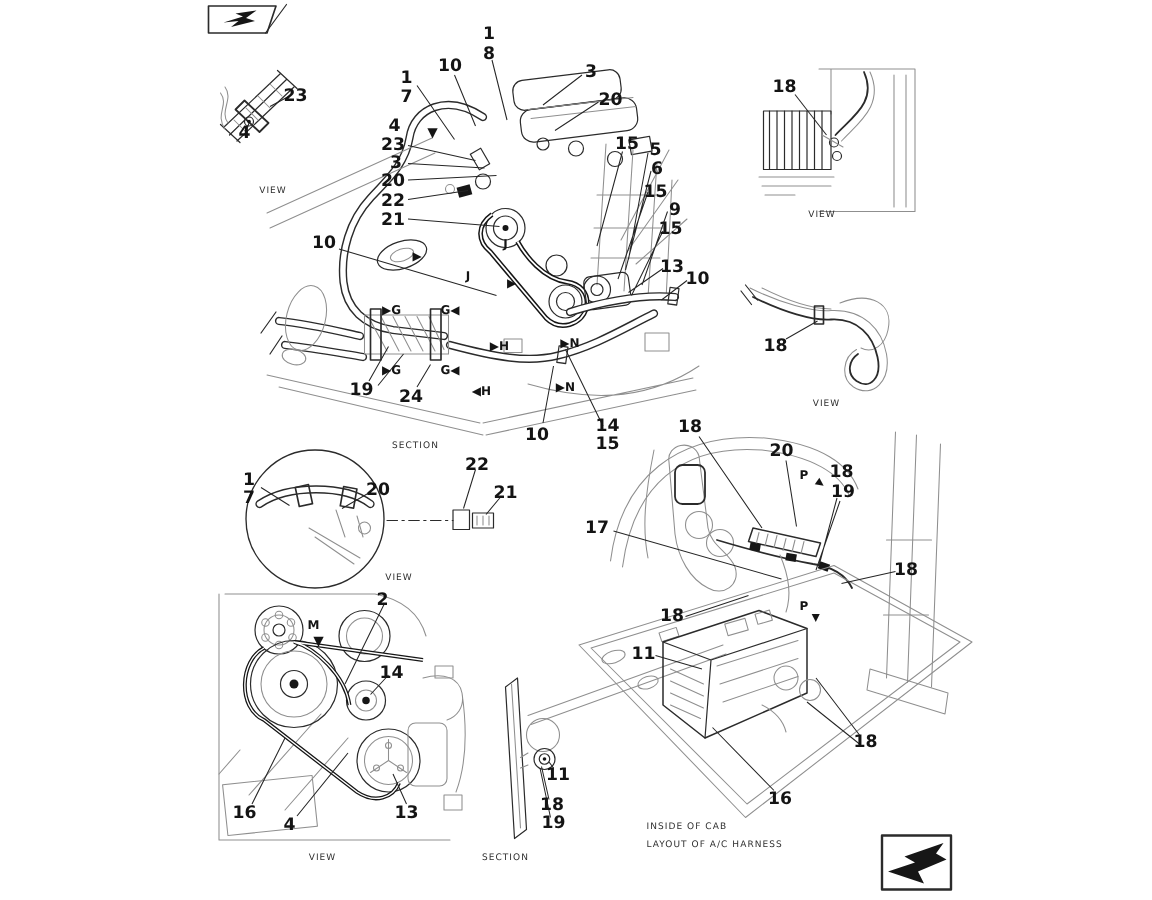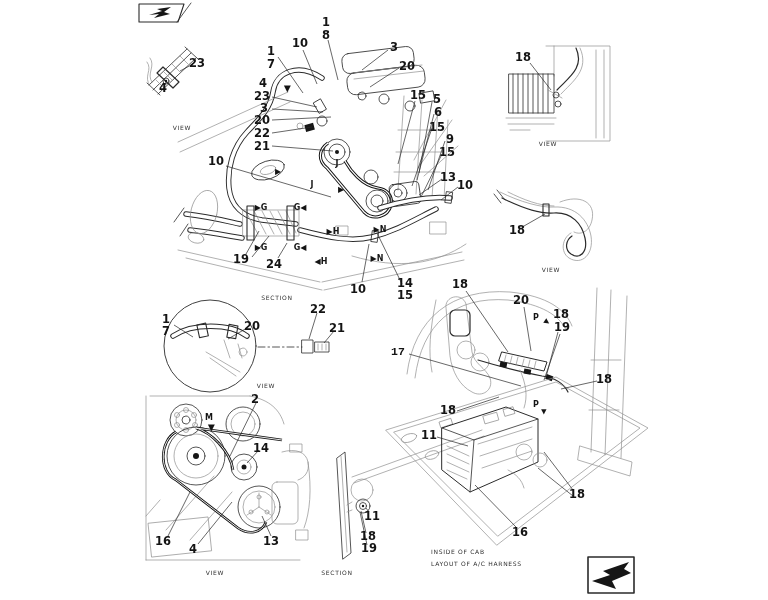--- a/index.html
+++ b/index.html
@@ -267,21 +267,21 @@
       <span class="callout" style="left: 163px; top: 541px;">16</span>
       <span class="callout" style="left: 193px; top: 549px;">4</span>
       <span class="callout" style="left: 271px; top: 541px;">13</span>
       <span class="callout" style="left: 372px; top: 516px;">11</span>
       <span class="callout" style="left: 368px; top: 536px;">18</span>
       <span class="callout" style="left: 369px; top: 548px;">19</span>
       <span class="callout" style="left: 460px; top: 284px;">18</span>
       <span class="callout" style="left: 521px; top: 300px;">20</span>
       <span class="callout" style="left: 561px; top: 314px;">18</span>
       <span class="callout" style="left: 562px; top: 327px;">19</span>
-      <span class="callout" style="left: 398px; top: 351px; font-family: Liberation Mono, monospace;">17</span>
+      <span class="callout" style="left: 398px; top: 351px;">17</span>
       <span class="callout" style="left: 604px; top: 379px;">18</span>
       <span class="callout" style="left: 448px; top: 410px;">18</span>
       <span class="callout" style="left: 429px; top: 435px;">11</span>
       <span class="callout" style="left: 577px; top: 494px;">18</span>
       <span class="callout" style="left: 520px; top: 532px;">16</span>
       <span class="marker" style="left: 261px; top: 207px;">▶G</span>
       <span class="marker" style="left: 300px; top: 207px;">G◀</span>
       <span class="marker" style="left: 261px; top: 247px;">▶G</span>
       <span class="marker" style="left: 300px; top: 247px;">G◀</span>
       <span class="marker" style="left: 333px; top: 231px;">▶H</span>

